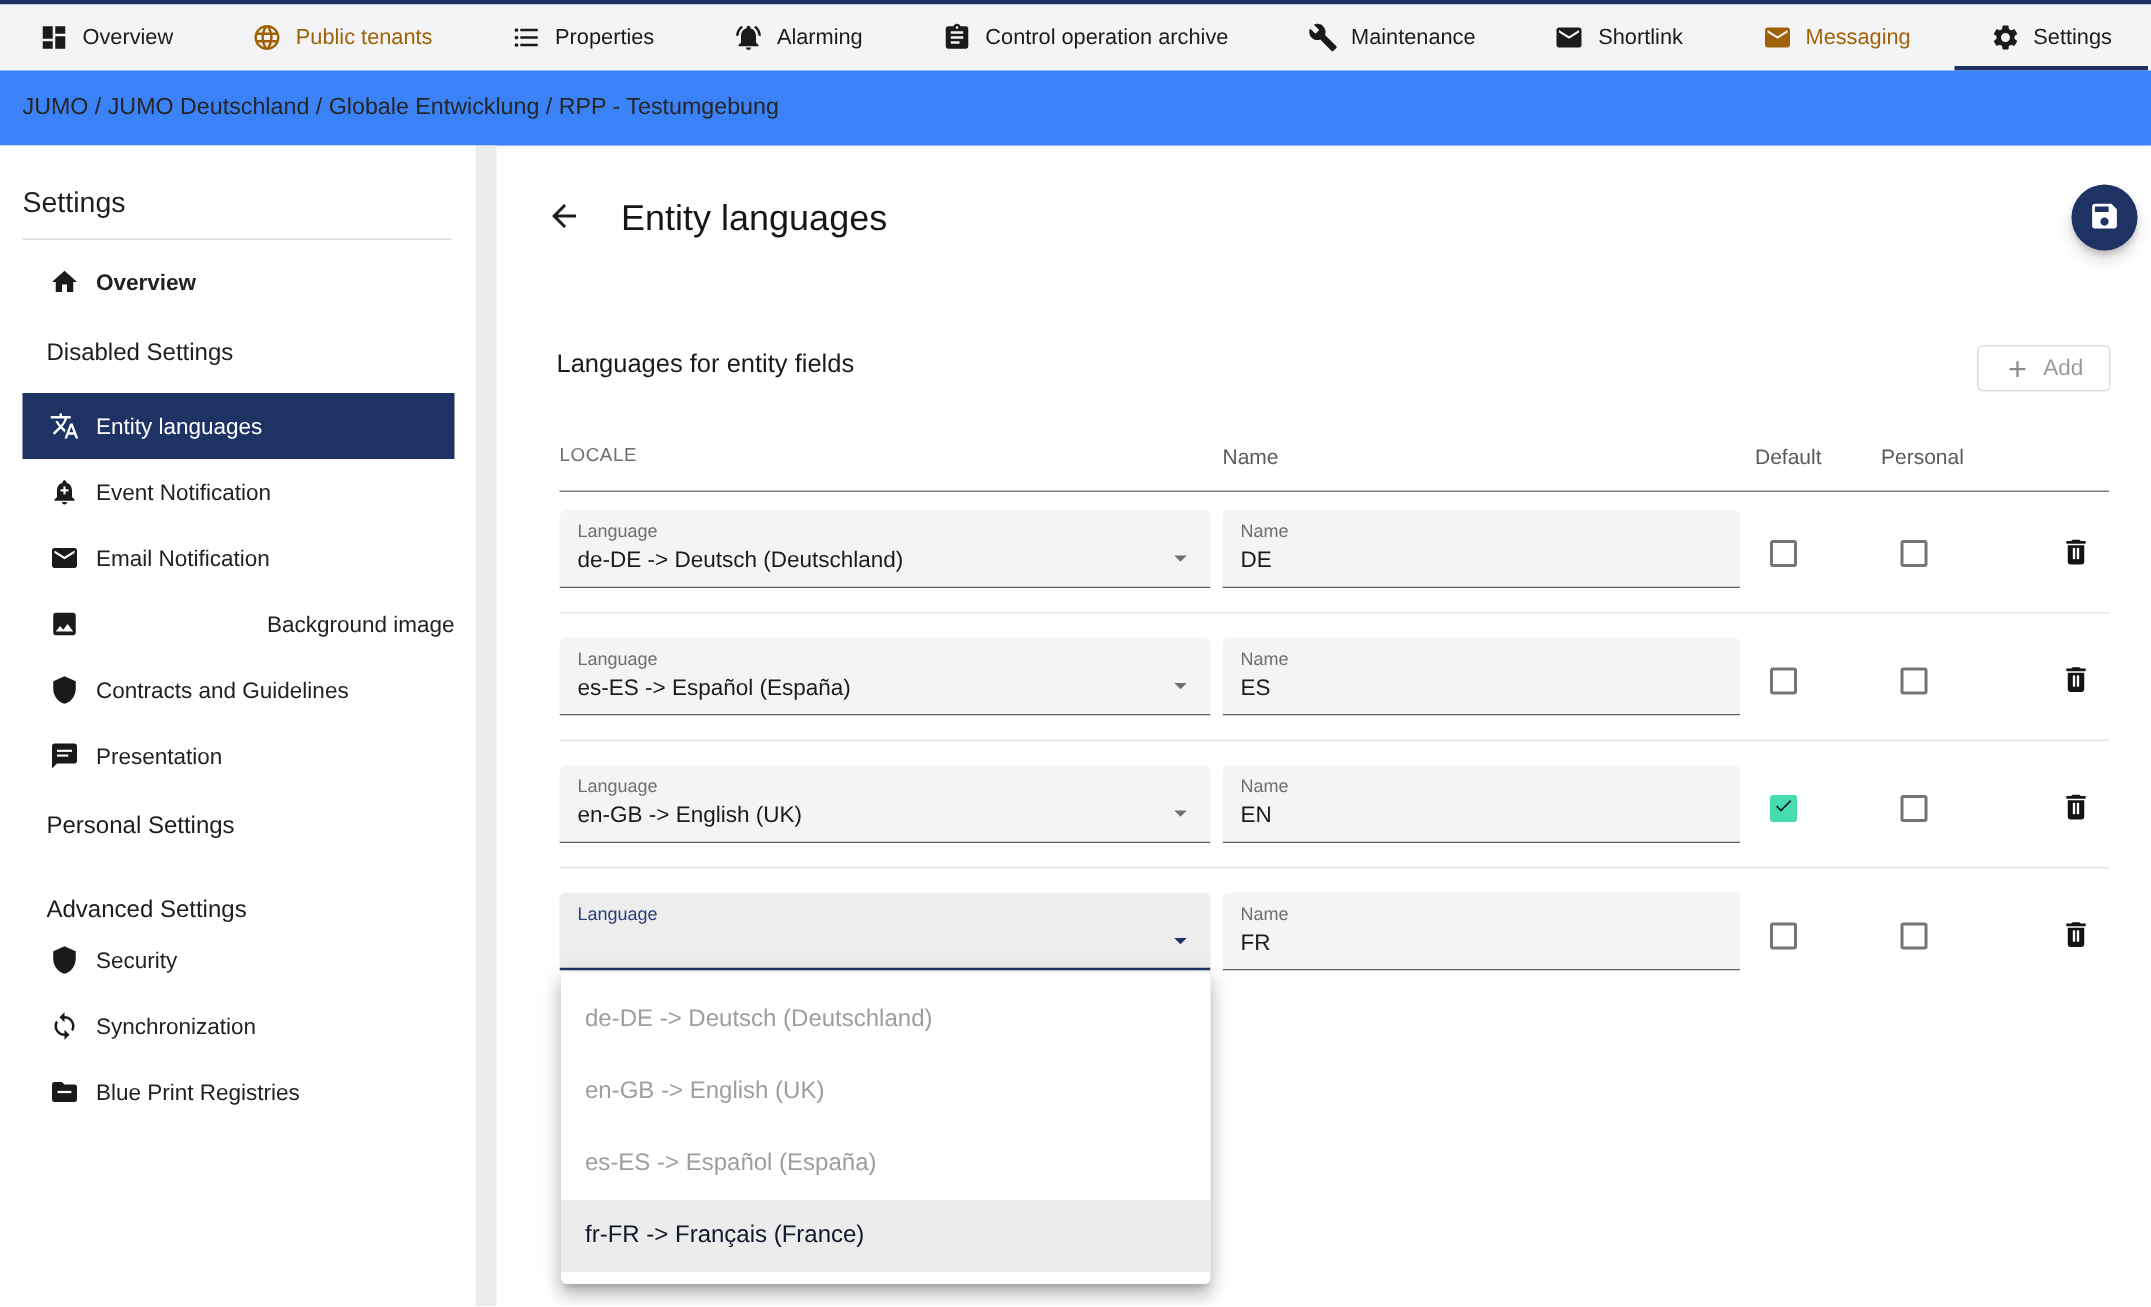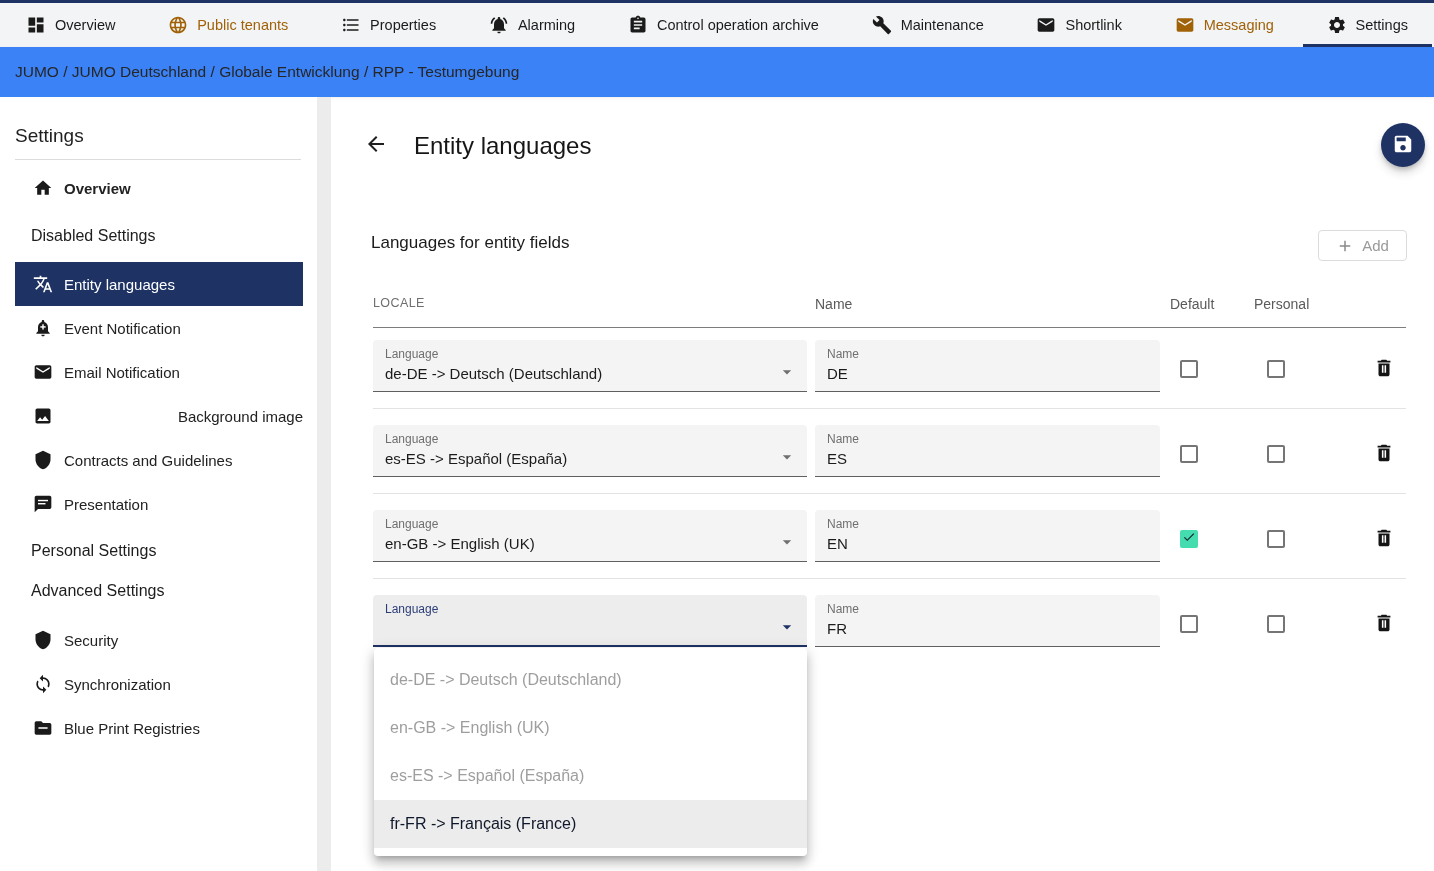--- a/index.html
+++ b/index.html
@@ -213,21 +213,21 @@
           <span class="s-ic">
             <svg width="20" height="20" viewBox="0 0 24 24" fill="currentColor" aria-hidden="true">
               <path d="M20 2H4c-1.1 0-1.99.9-1.99 2L2 22l4-4h14c1.1 0 2-.9 2-2V4c0-1.1-.9-2-2-2z"></path>
               <rect x="6" y="7" width="12" height="1.7" fill="#fff"></rect>
               <rect x="6" y="10.8" width="9" height="1.7" fill="#fff"></rect>
             </svg>
           </span>
           <span class="s-label">Presentation</span>
         </div>
         <div class="side-section" style="top: 432px;">Personal Settings</div>
-        <div class="side-section" style="top: 472px; text-align: right;">Advanced Settings</div>
+        <div class="side-section" style="top: 488px; text-align: right;">Advanced Settings</div>
         <div class="side-item" style="top: 521px;">
           <span class="s-ic">
             <svg width="20" height="20" viewBox="0 0 24 24" fill="currentColor" aria-hidden="true">
               <path d="M12 1 3 5v6c0 5.55 3.84 10.74 9 12 5.16-1.26 9-6.45 9-12V5l-9-4z"></path>
               <rect x="5" y="4" width="7" height="2.2" fill="#fff" transform="rotate(0)" opacity="0"></rect>
             </svg>
           </span>
           <span class="s-label">Security</span>
         </div>
         <div class="side-item" style="top: 565px;">

